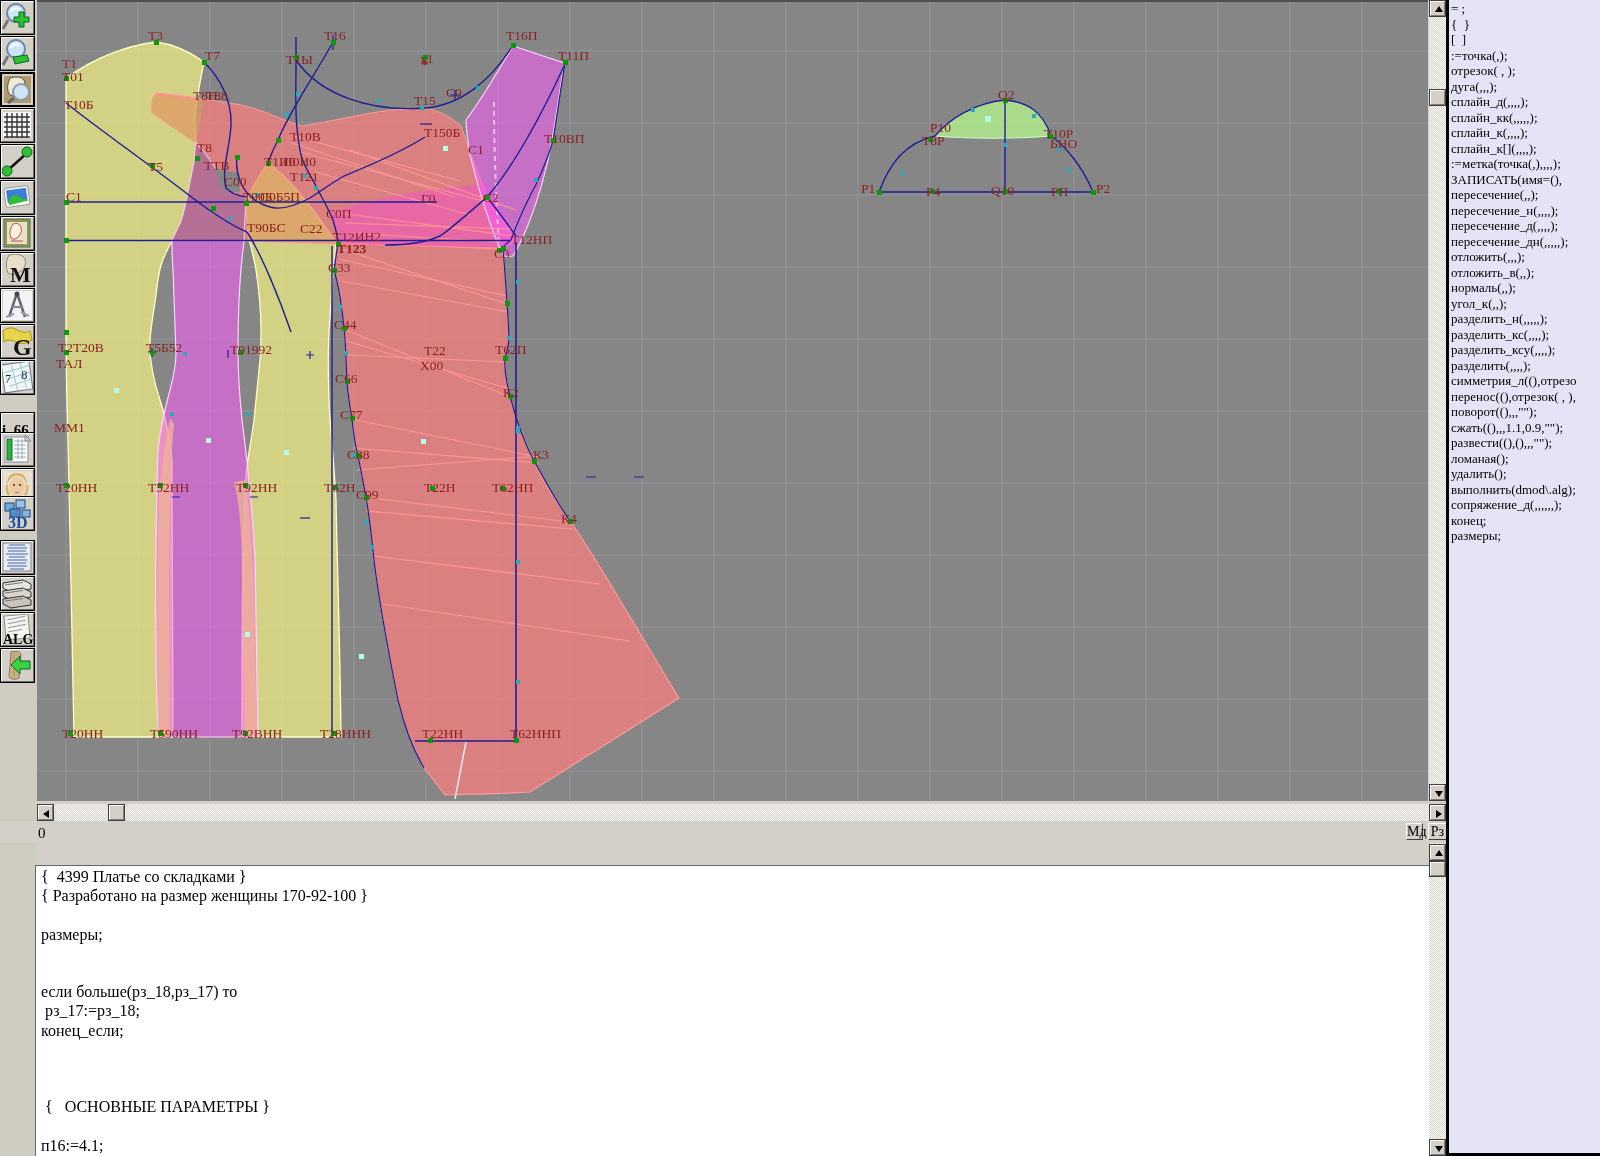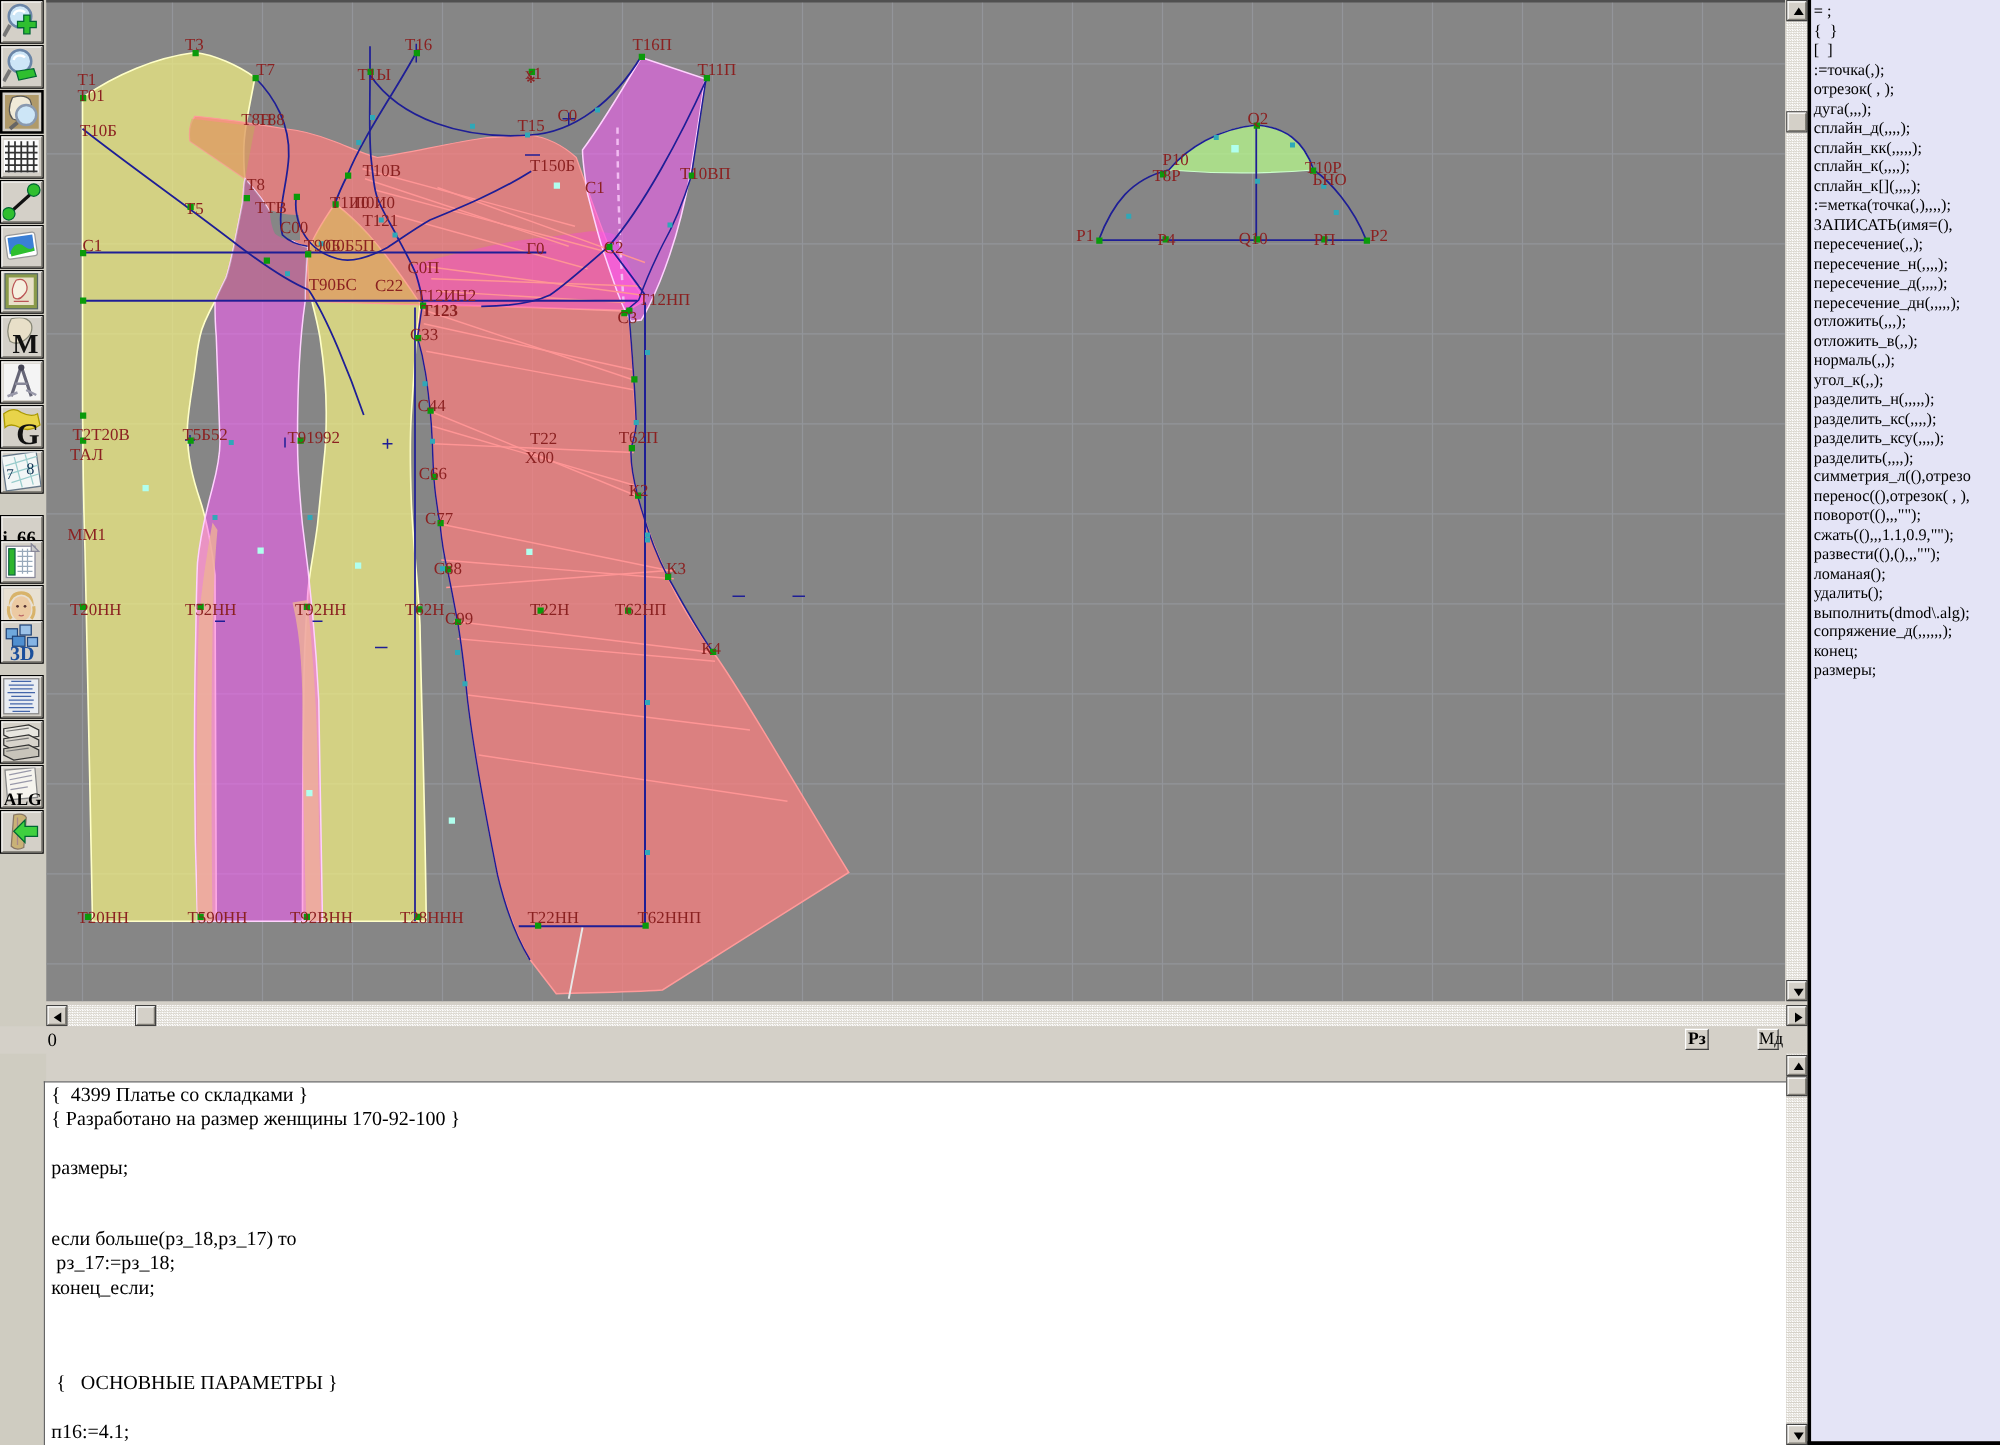--- a/index.html
+++ b/index.html
@@ -514,21 +514,21 @@
   <div class="sbbtn" style="left:71px;top:0;width:17px;height:17px;">
         <span class="in"></span>
       </div>
   <div class="sbbtn" style="left:1392px;top:0;width:17px;height:17px;">
         <span class="in"></span>
     <span class="tri" style="left:6px;top:4.5px;border-top:4px solid transparent;border-bottom:4px solid transparent;border-left:6px solid #000;"></span>
       </div>
 </div>
 <div id="status">
   <span style="position:absolute;left:38px;top:4px;">0</span>
-  <span class="stbtn" style="left:1348px;width:19px;font-weight:bold;">Рз</span>
+  <span class="stbtn" style="left:1428px;width:19px;">Рз</span>
   <span class="stbtn" style="left:1406px;width:17px;">Мд</span>
 </div>
 
 <div id="code">
       <pre>{  4399 Платье со складками }
 { Разработано на размер женщины 170-92-100 }
 
 размеры;
 
 

